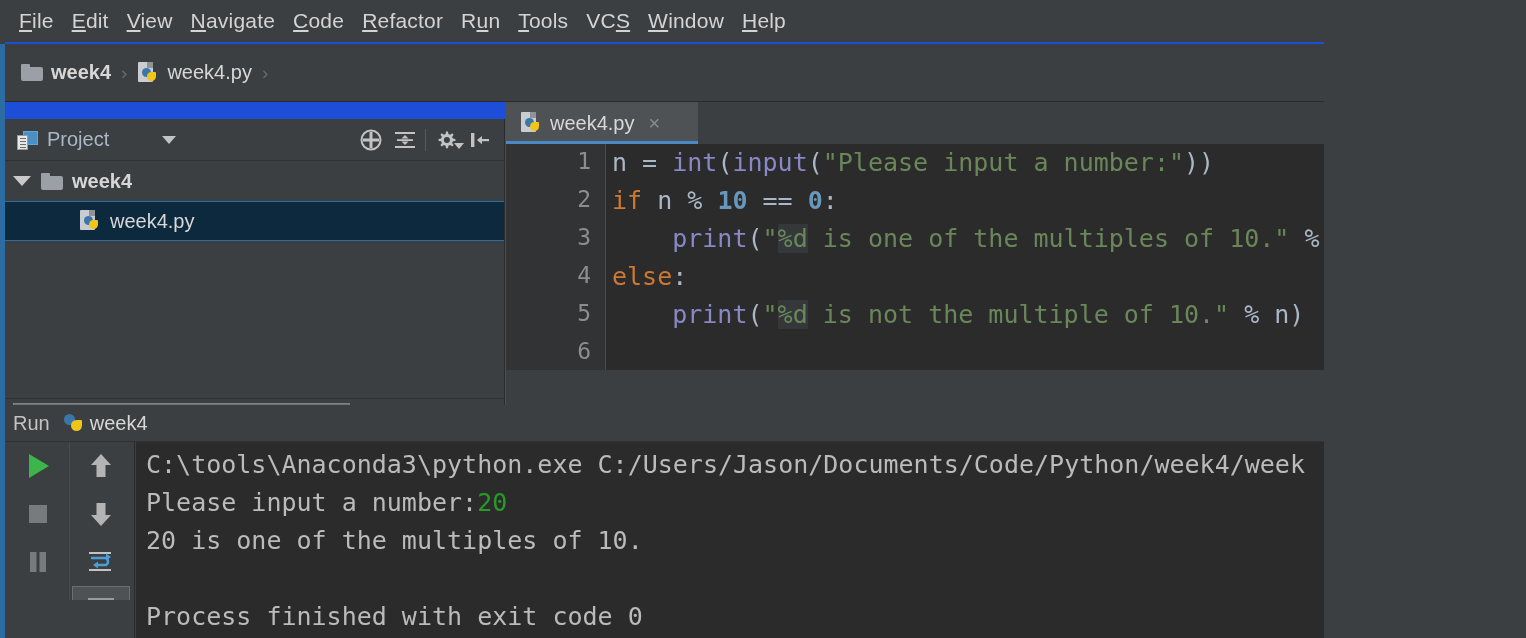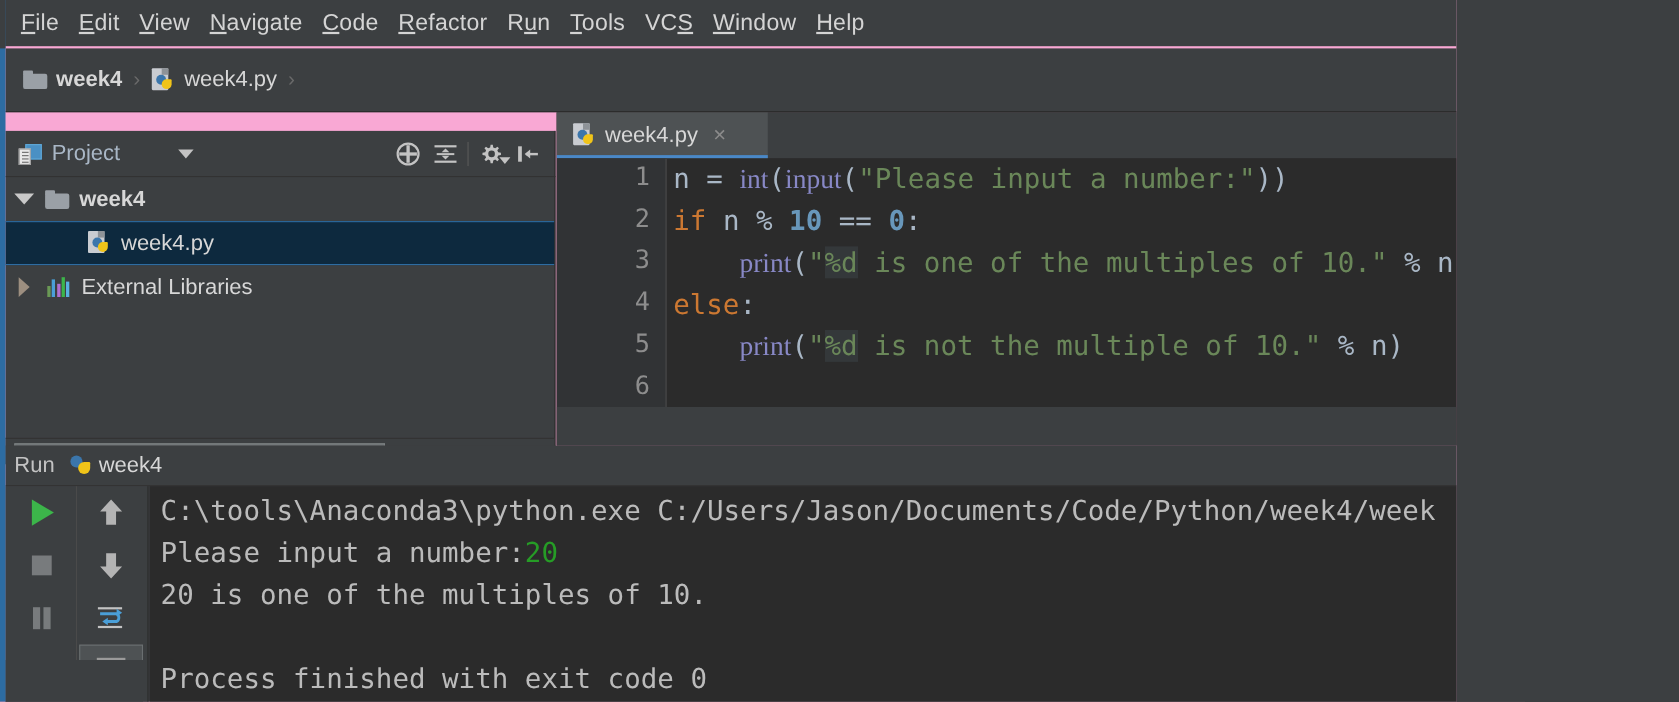--- a/index.html
+++ b/index.html
@@ -12,21 +12,21 @@
     height: 638px;
     overflow: hidden;
     font-family: "Liberation Sans", sans-serif;
     color: #bbbbbb;
     -webkit-font-smoothing: antialiased;
   }
   #app {
     position: relative;
     width: 1324px;
     height: 638px;
-    background: #f9a8d4;
+    background: #1d4ed8;
     overflow: hidden;
   }
   
   .left-edge {
     position: absolute;
     left: 0; top: 0;
     width: 5px; height: 638px;
     background: #2d6ca2;
     z-index: 40;
   }
@@ -373,21 +373,21 @@
     left: 106px; top: 0;
     width: 914px;
     font-family: "DejaVu Sans Mono", monospace;
     font-size: 25px;
     line-height: 38px;
     white-space: pre;
   }
   .code-line { height: 38px; }
   .t-def   { color: #a9b7c6; }
   .t-kw    { color: #cc7832; }
-  .t-fn    { color: #8888c6; font-family: Liberation Serif, serif; }
+  .t-fn    { color: #8888c6; }
   .t-str   { color: #6a8759; }
   .t-num   { color: #6897bb; font-weight: bold; }
   .t-fmt   { color: #6a8759; background: #34383a; }
   .editor-bottom {
     position: absolute;
     left: 0; bottom: 0;
     width: 1020px; height: 35px;
     background: #3c3f41;
   }
   
@@ -566,31 +566,20 @@
         <div class="tree-row selected" style="padding-left: 74px;">
           <span style="width: 0px;"></span>
           <span class="ico-py">
             <span class="page"></span>
             <span class="fold"></span>
             <span class="snake-b"></span>
             <span class="snake-y"></span>
           </span>
           <span class="tree-label">week4.py</span>
         </div>
-        <div class="tree-row">
-          <span class="tri-right"></span>
-          <span class="ico-libs">
-            <i style="background: rgb(106, 153, 85); height: 10px; left: 0px;"></i>
-            <i style="background: rgb(74, 159, 216); height: 16px; left: 4.3px;"></i>
-            <i style="background: rgb(176, 111, 208); height: 12px; left: 8.6px;"></i>
-            <i style="background: rgb(60, 181, 74); height: 18px; left: 12.9px;"></i>
-            <i style="background: rgb(90, 176, 224); height: 14px; left: 17.2px;"></i>
-          </span>
-          <span class="tree-label">External Libraries</span>
-        </div>
       </div>
 
     <div class="proj-scroll-track">
       <div class="proj-scroll-thumb"></div>
     </div>
   </div>
 
   <div class="editor-wrap">
     <div class="tabbar" id="editor-tabbar">
         <div class="tab" style="width: 192px;">

